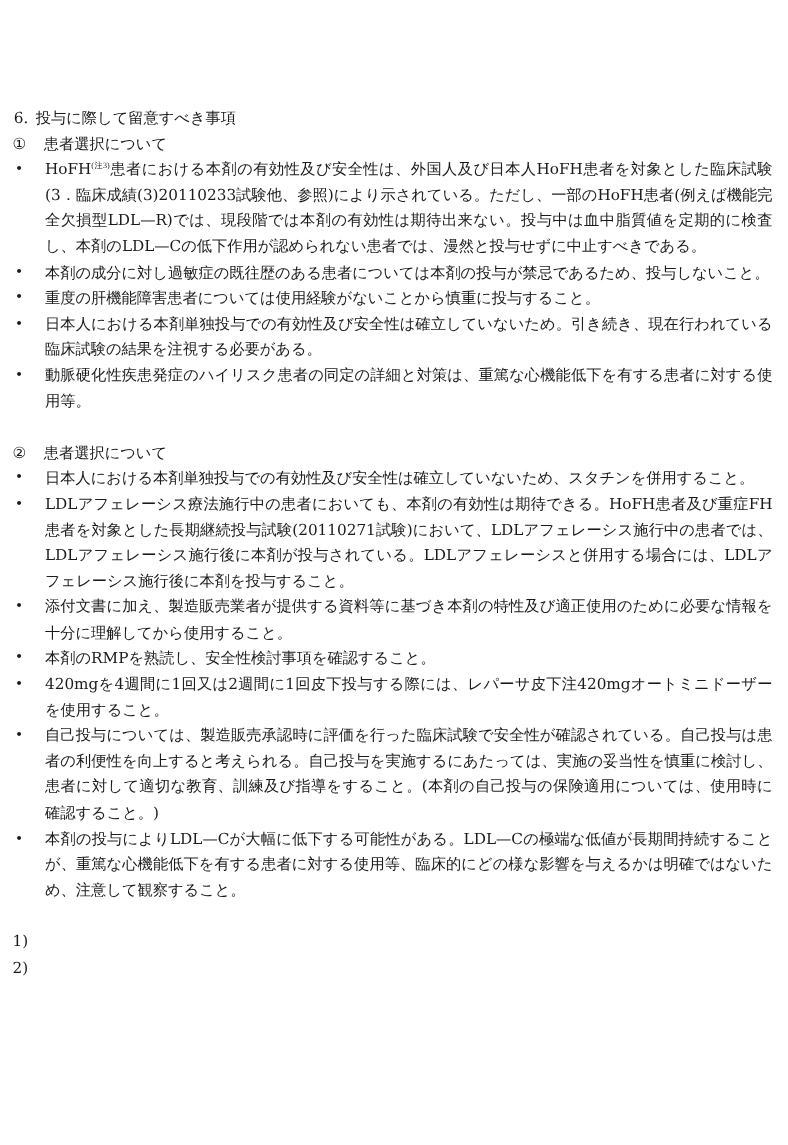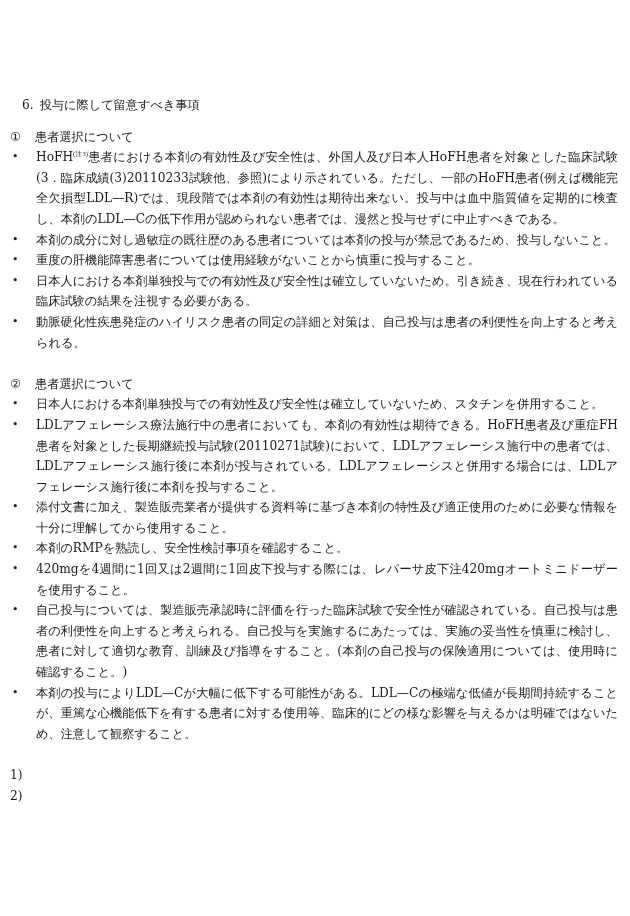--- a/index.html
+++ b/index.html
@@ -24,21 +24,21 @@
       width: 630px;
       height: 916px;
     }
     .content {
       position: absolute;
       left: 10px;
       top: 84px;
       width: 608px;
     }
     .section-title {
-      margin: 11px;
+      margin: 0;
       padding-left: 1px;
     }
     .subsection-title {
       margin: 0;
       display: flex;
     }
     .subsection-title .num {
       width: 25px;
       flex: none;
     }
@@ -113,21 +113,21 @@
         <li>
           <span class="bullet">•</span>
           <span class="text">重度の肝機能障害患者については使用経験がないことから慎重に投与すること。</span>
         </li>
         <li>
           <span class="bullet">•</span>
           <span class="text">日本人における本剤単独投与での有効性及び安全性は確立していないため。引き続き、現在行われている臨床試験の結果を注視する必要がある。</span>
         </li>
         <li>
           <span class="bullet">•</span>
-          <span class="text">動脈硬化性疾患発症のハイリスク患者の同定の詳細と対策は、自己投与は患者の利便性を向上すると考えられる。</span>
+          <span class="text">動脈硬化性疾患発症のハイリスク患者の同定の詳細と対策は、重篤な心機能低下を有する患者に対する使用等。</span>
         </li>
       </ul>
     </div>
 
     <div class="spacer"></div>
 
     <div class="subsection">
       <p class="subsection-title">
         <span class="num">②</span>
         <span>患者選択について</span>

